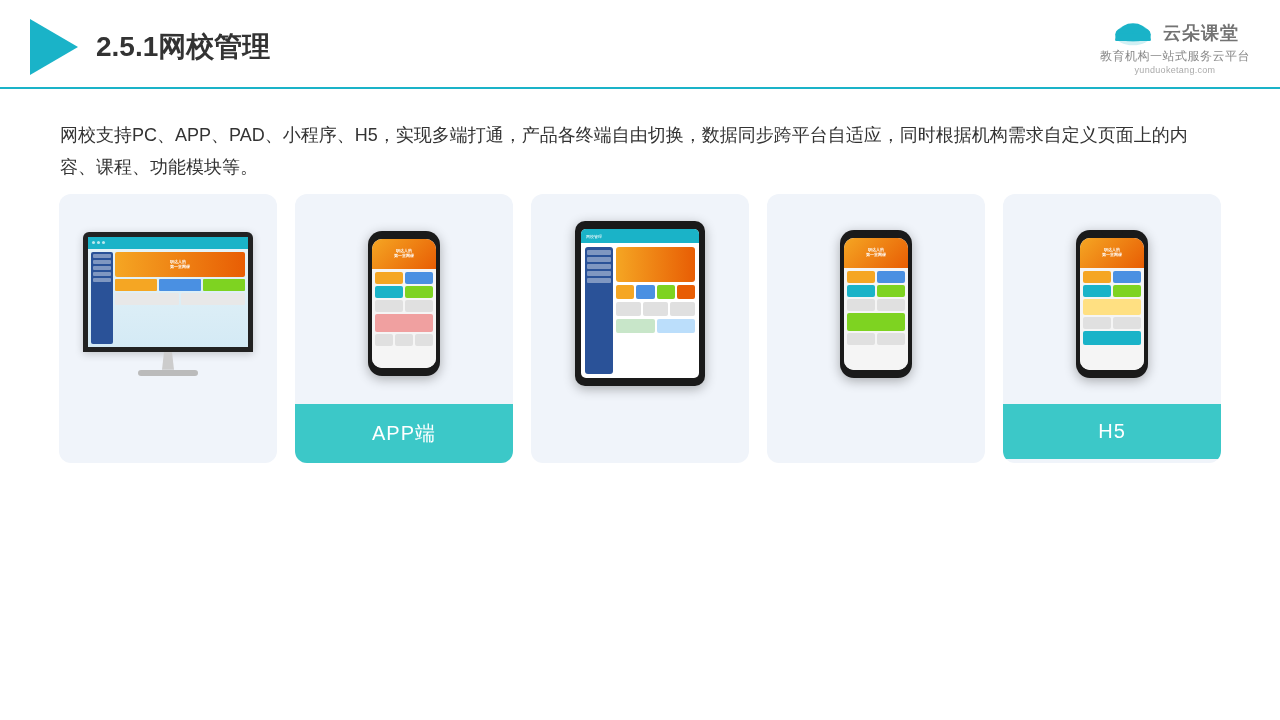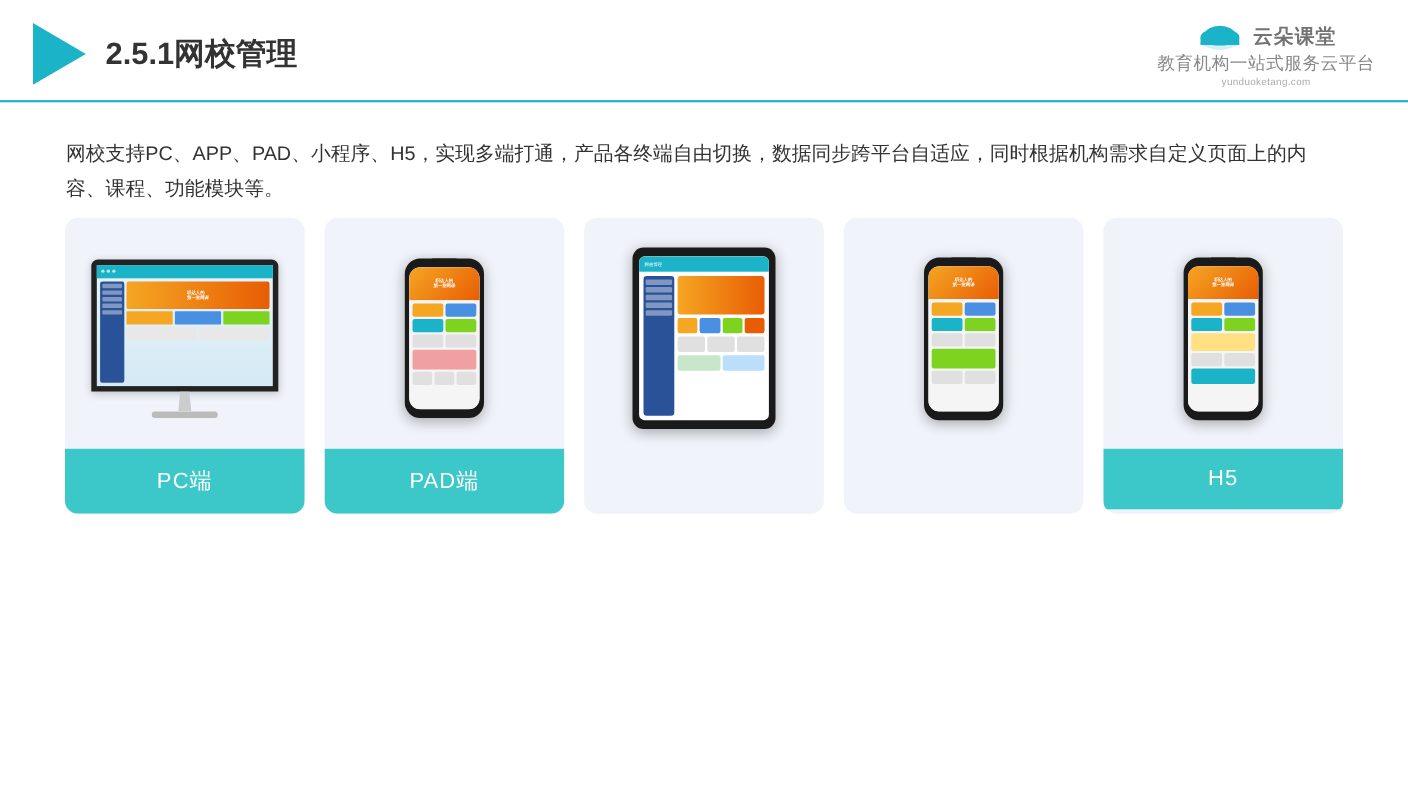--- a/index.html
+++ b/index.html
@@ -51,21 +51,21 @@
       width: 44px;
       height: 30px;
     }
     .brand-text {
       font-size: 18px;
       color: #737373;
       font-weight: bold;
       letter-spacing: 1px;
     }
     .brand-sub {
-      font-size: 16px;
+      font-size: 12px;
       color: #888;
       letter-spacing: 0.5px;
       text-align: right;
     }
     .brand-url {
       font-size: 9px;
       color: #aaa;
       letter-spacing: 0.3px;
     }
 
@@ -447,21 +447,20 @@
                     <div class="screen-card-s" style="background:#e8e8e8;"></div>
                   </div>
                 </div>
               </div>
             </div>
           </div>
           <div class="monitor-stand"></div>
           <div class="monitor-base"></div>
         </div>
       </div>
-      <div class="card-label">PC端</div>
     </div>
 
     <div class="device-card">
       <div class="card-image-area">
         <div class="phone-device">
           <div class="phone-outer">
             <div class="phone-notch"></div>
             <div class="phone-screen">
               <div class="phone-screen-top">
                 <span class="phone-banner-text">职达人的<br>第一堂网课</span>
@@ -485,21 +484,21 @@
                 <div class="phone-row">
                   <div class="phone-item" style="background:#e0e0e0;"></div>
                   <div class="phone-item" style="background:#e0e0e0;"></div>
                   <div class="phone-item" style="background:#e0e0e0;"></div>
                 </div>
               </div>
             </div>
           </div>
         </div>
       </div>
-      <div class="card-label">PAD端</div>
+      <div class="card-label">APP端</div>
     </div>
 
     <div class="device-card">
       <div class="card-image-area">
         <div>
           <div class="tablet-outer">
             <div class="tablet-screen">
               <div class="tablet-topbar">
                 <span class="tablet-topbar-text">网校管理</span>
               </div>

